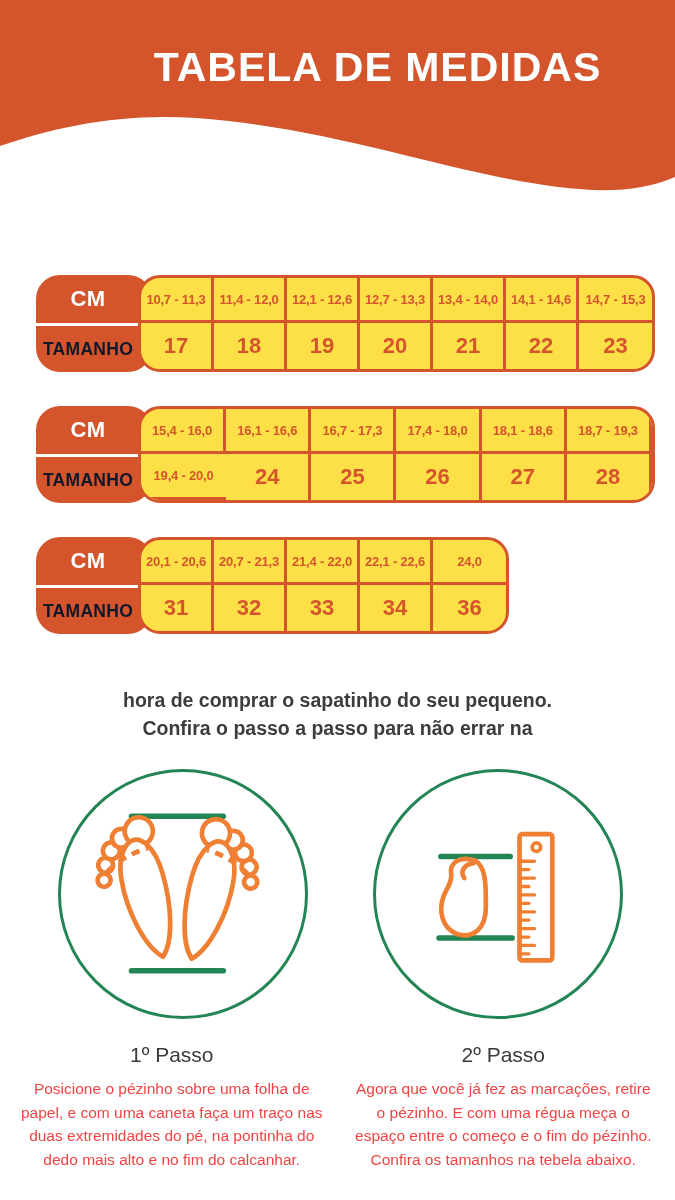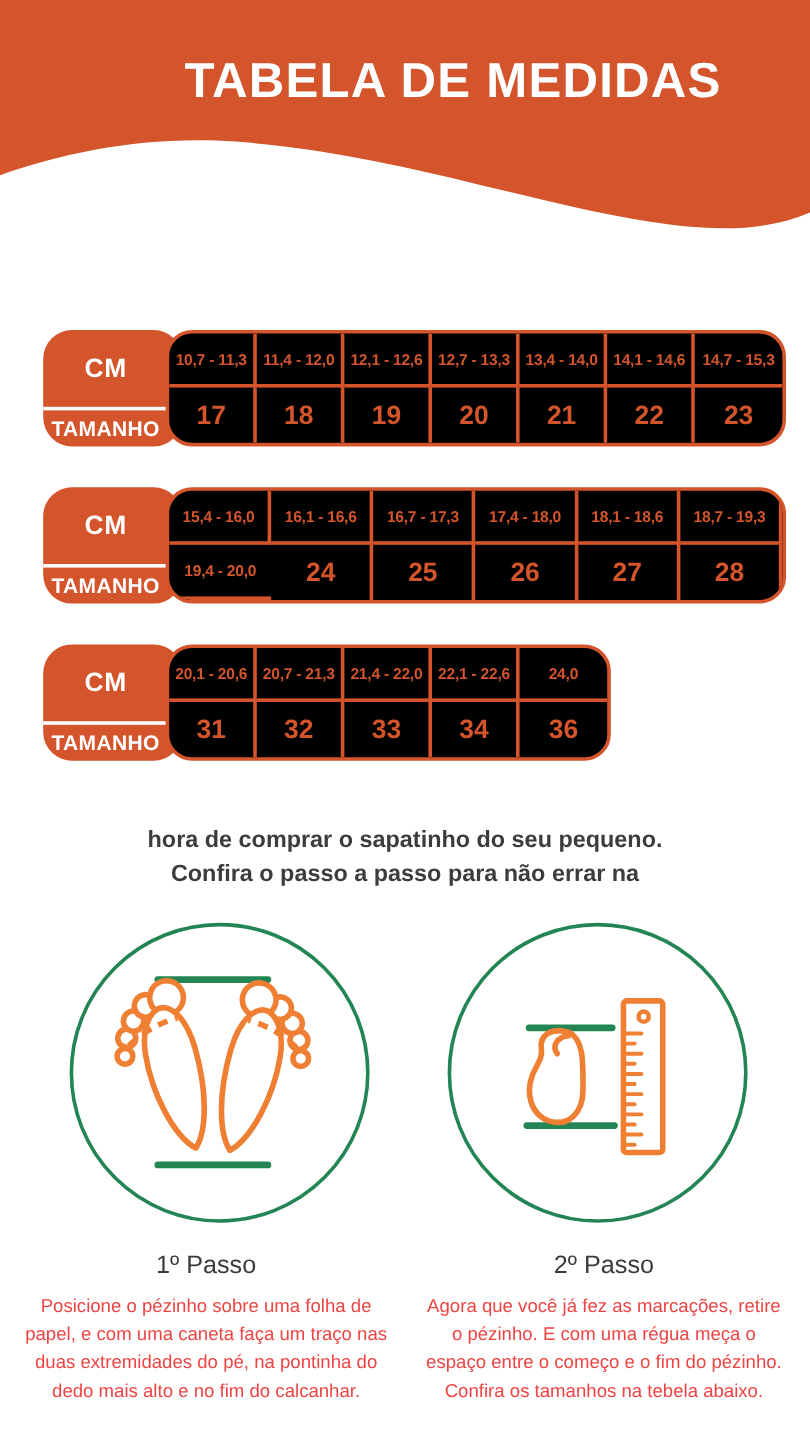--- a/index.html
+++ b/index.html
@@ -13,27 +13,27 @@
       color:#ffffff;font-size:41px;font-weight:800;letter-spacing:1px;padding-left:40px;}
 
   
   .tables{margin-top:79px;}
   .size-group{display:flex;align-items:stretch;height:97px;margin-left:36px;}
   .size-group + .size-group{margin-top:34px;}
 
   .label-block{position:relative;width:116px;margin-right:-14px;background:#D4552B;
       border-radius:24px;display:flex;flex-direction:column;box-sizing:border-box;
       padding-right:12px;z-index:0;}
-  .label-cm{height:67px;box-sizing:border-box;border-bottom:3px solid #ffffff;
+  .label-cm{height:51px;box-sizing:border-box;border-bottom:3px solid #ffffff;
       display:flex;align-items:center;justify-content:center;
       color:#ffffff;font-size:22px;font-weight:bold;letter-spacing:.5px;}
   .label-size{flex:1;display:flex;align-items:center;justify-content:center;
-      color:#ffffff;font-size:17.5px;font-weight:bold;letter-spacing:.3px;}
-
-  .data-table{position:relative;z-index:1;background:#000000;box-sizing:border-box;
+      color:#0f172a;font-size:17.5px;font-weight:bold;letter-spacing:.3px;}
+
+  .data-table{position:relative;z-index:1;background:#fde047;box-sizing:border-box;
       border:3px solid #D4552B;border-radius:22px;display:grid;
       grid-template-rows:45px 46px;overflow:hidden;}
   .cell{display:flex;align-items:center;justify-content:center;box-sizing:border-box;
       color:#D4552B;font-weight:bold;}
   .cell-cm{font-size:13px;letter-spacing:-0.2px;border-bottom:3px solid #D4552B;
       border-right:3px solid #D4552B;}
   .cell-size{font-size:22px;border-right:3px solid #D4552B;}
   .cell.last{border-right:none;}
 
   

